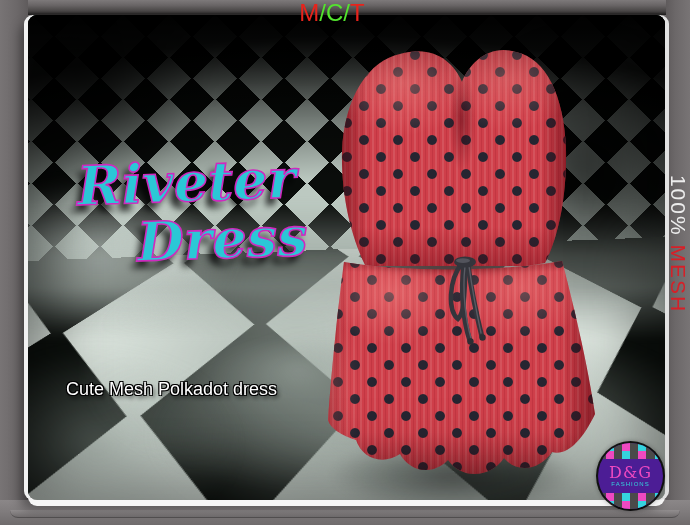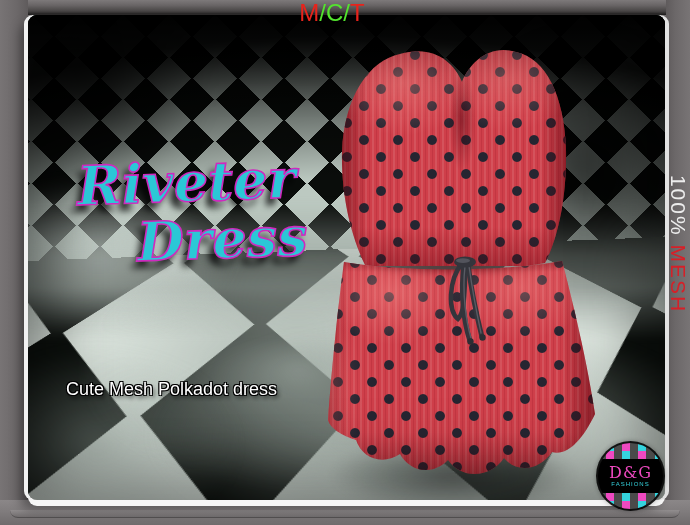--- a/index.html
+++ b/index.html
@@ -119,21 +119,21 @@
     text-shadow:-1px -1px 0 #000,1px -1px 0 #000,-1px 1px 0 #000,1px 1px 0 #000,2px 3px 4px rgba(0,0,0,.85);}
   .mesh-badge{position:absolute;left:678px;top:244px;width:0;height:0;z-index:40;}
   .mesh-badge .rot{position:absolute;white-space:nowrap;
     transform:translate(-50%,-50%) rotate(90deg);
     font-size:21px;letter-spacing:2px;font-weight:400;}
   .mesh-badge .pct{color:#ececec;}
   .mesh-badge .word{color:#d62028;}
 
   
   .logo{position:absolute;left:598px;top:443px;width:65px;height:66px;
-    border-radius:50%;overflow:hidden;background:#000000;z-index:30;
+    border-radius:50%;overflow:hidden;background:#4c1d95;z-index:30;
     box-shadow:0 0 0 2px rgba(5,5,5,.9), 0 0 6px rgba(0,0,0,.6);}
   .logo .band{height:16px;}
   .logo .band .row{height:8px;
     background:repeating-linear-gradient(90deg,#4a4a4a 0 8px,#35d3de 8px 16px,#4a4a4a 16px 24px,#ef49c1 24px 32px);}
   .logo .band .row.b{background-position:-16px 0;}
   .logo .mid{height:34px;display:flex;flex-direction:column;align-items:center;justify-content:center;}
   .logo .brand{font-family:"DejaVu Serif",serif;font-size:16px;line-height:17px;
     color:#ef49c1;letter-spacing:1px;}
   .logo .sub{font-size:6px;letter-spacing:1px;color:#35d3de;line-height:7px;}
 </style>

